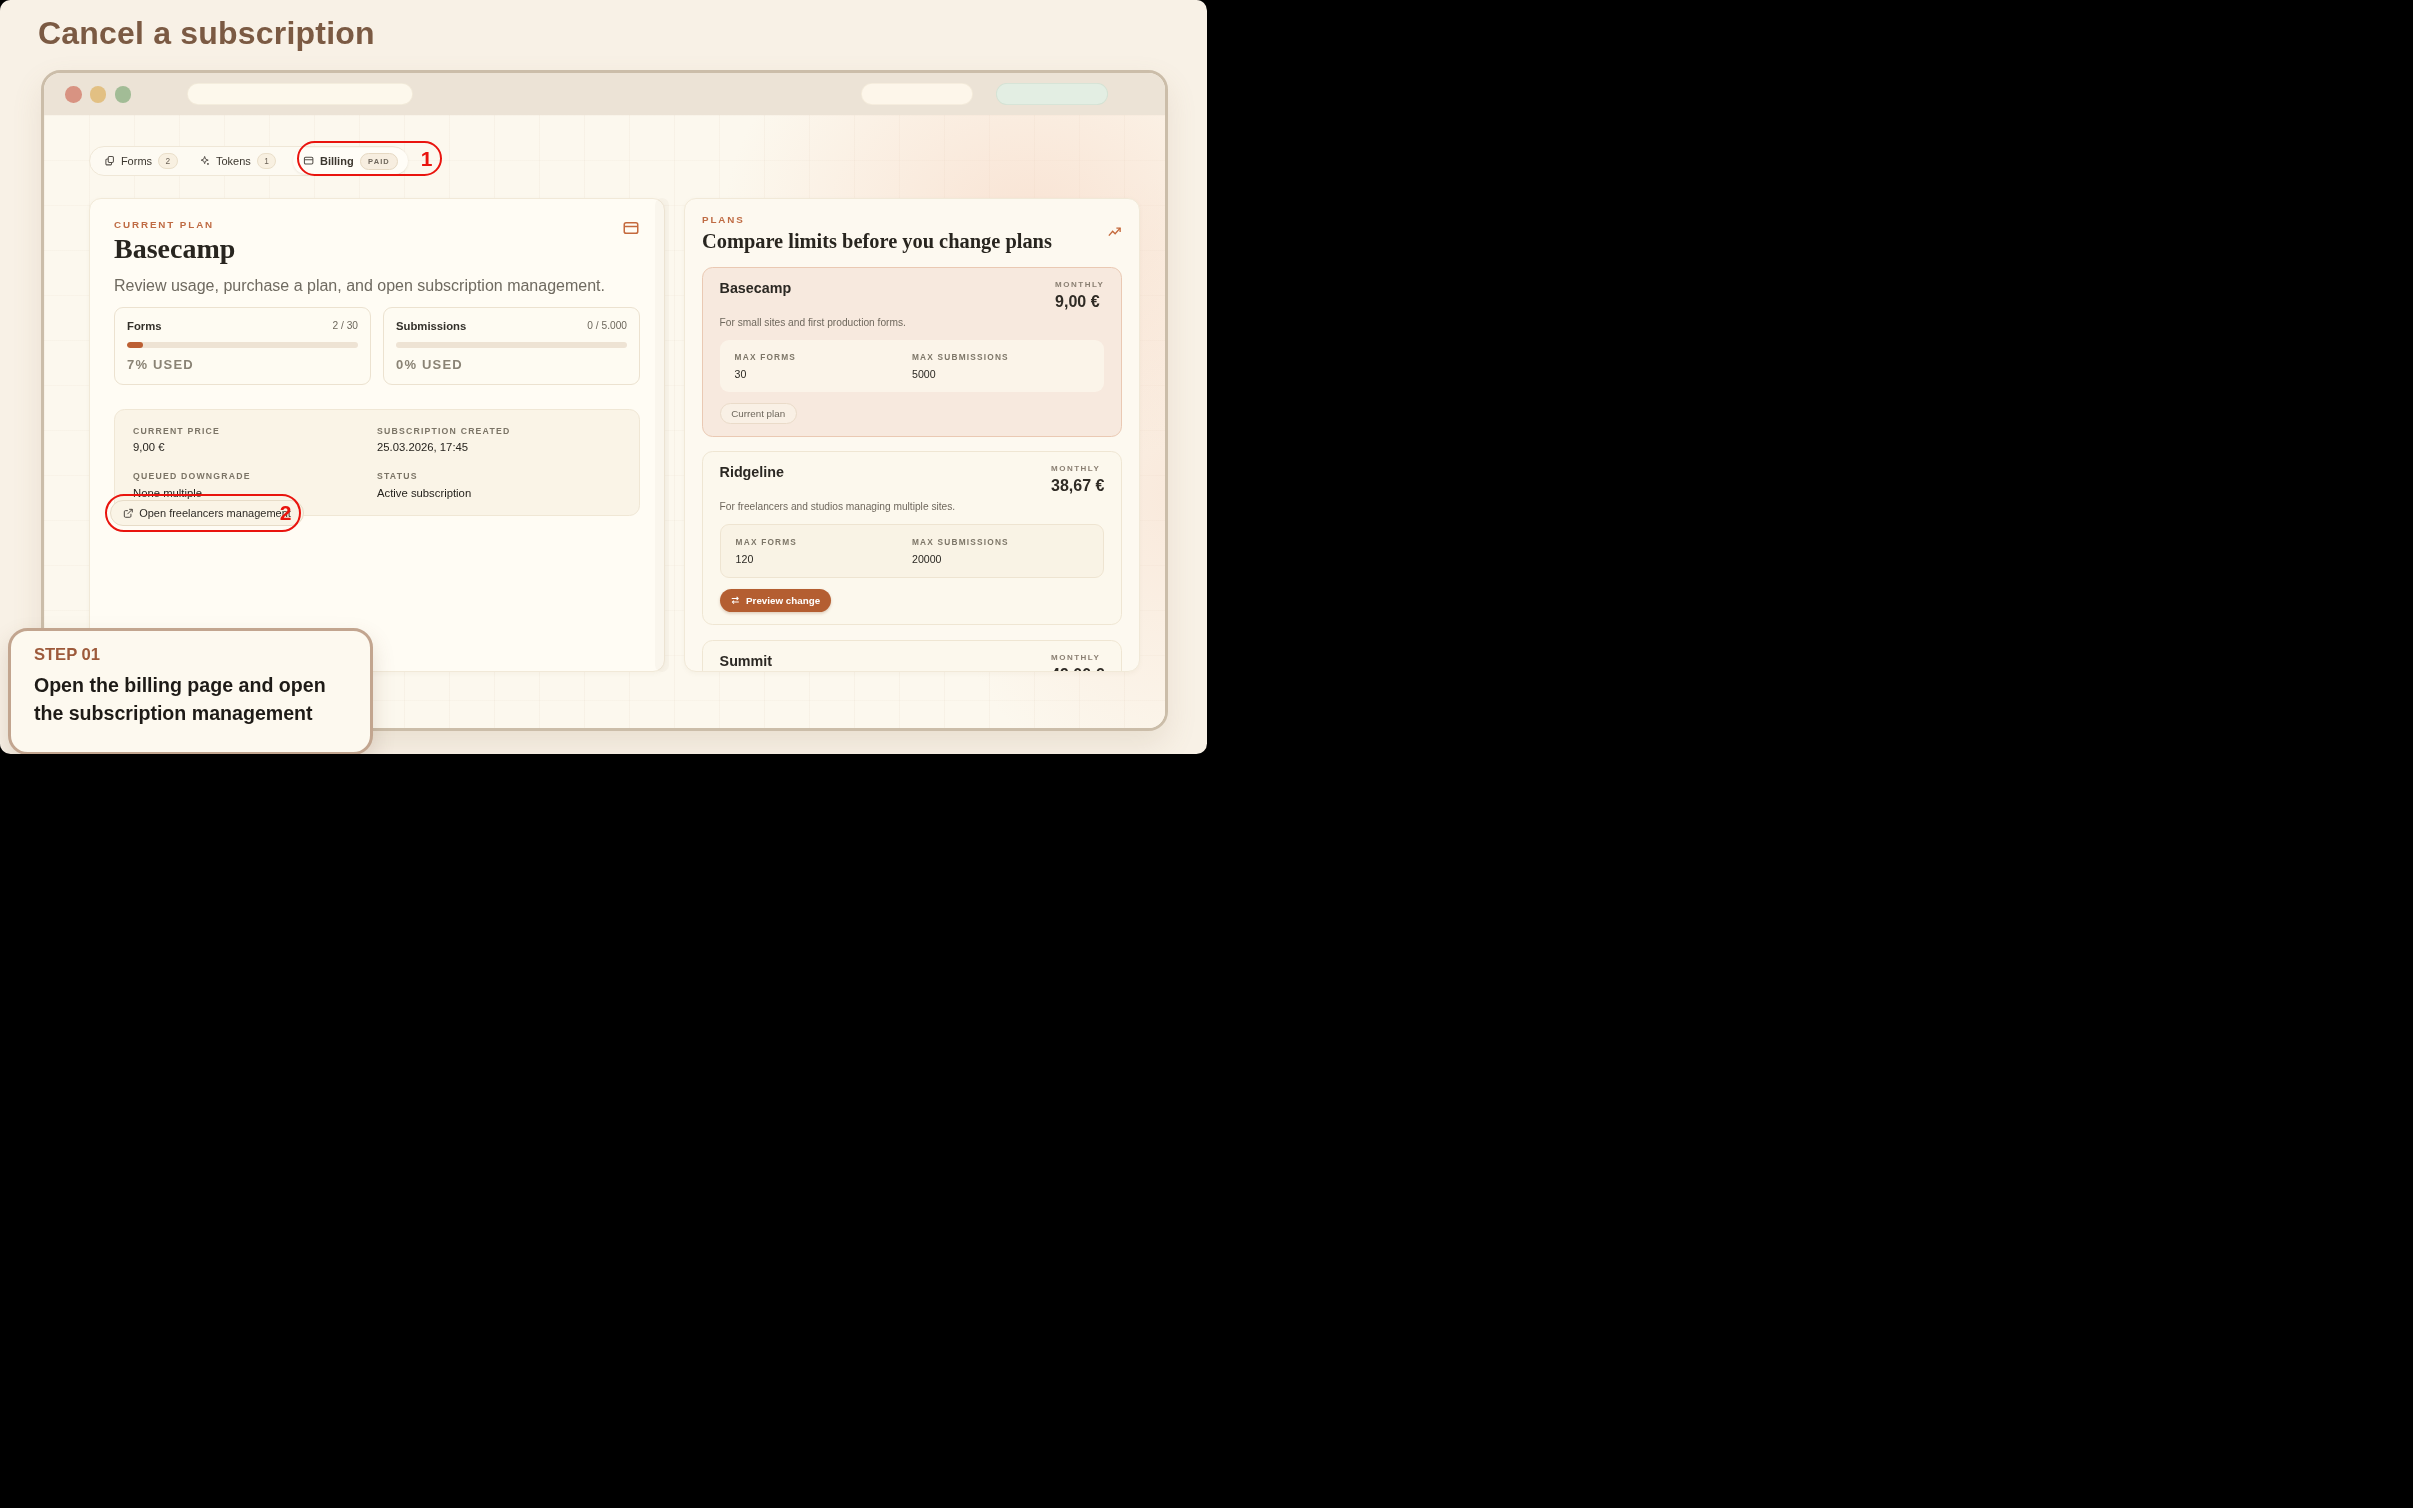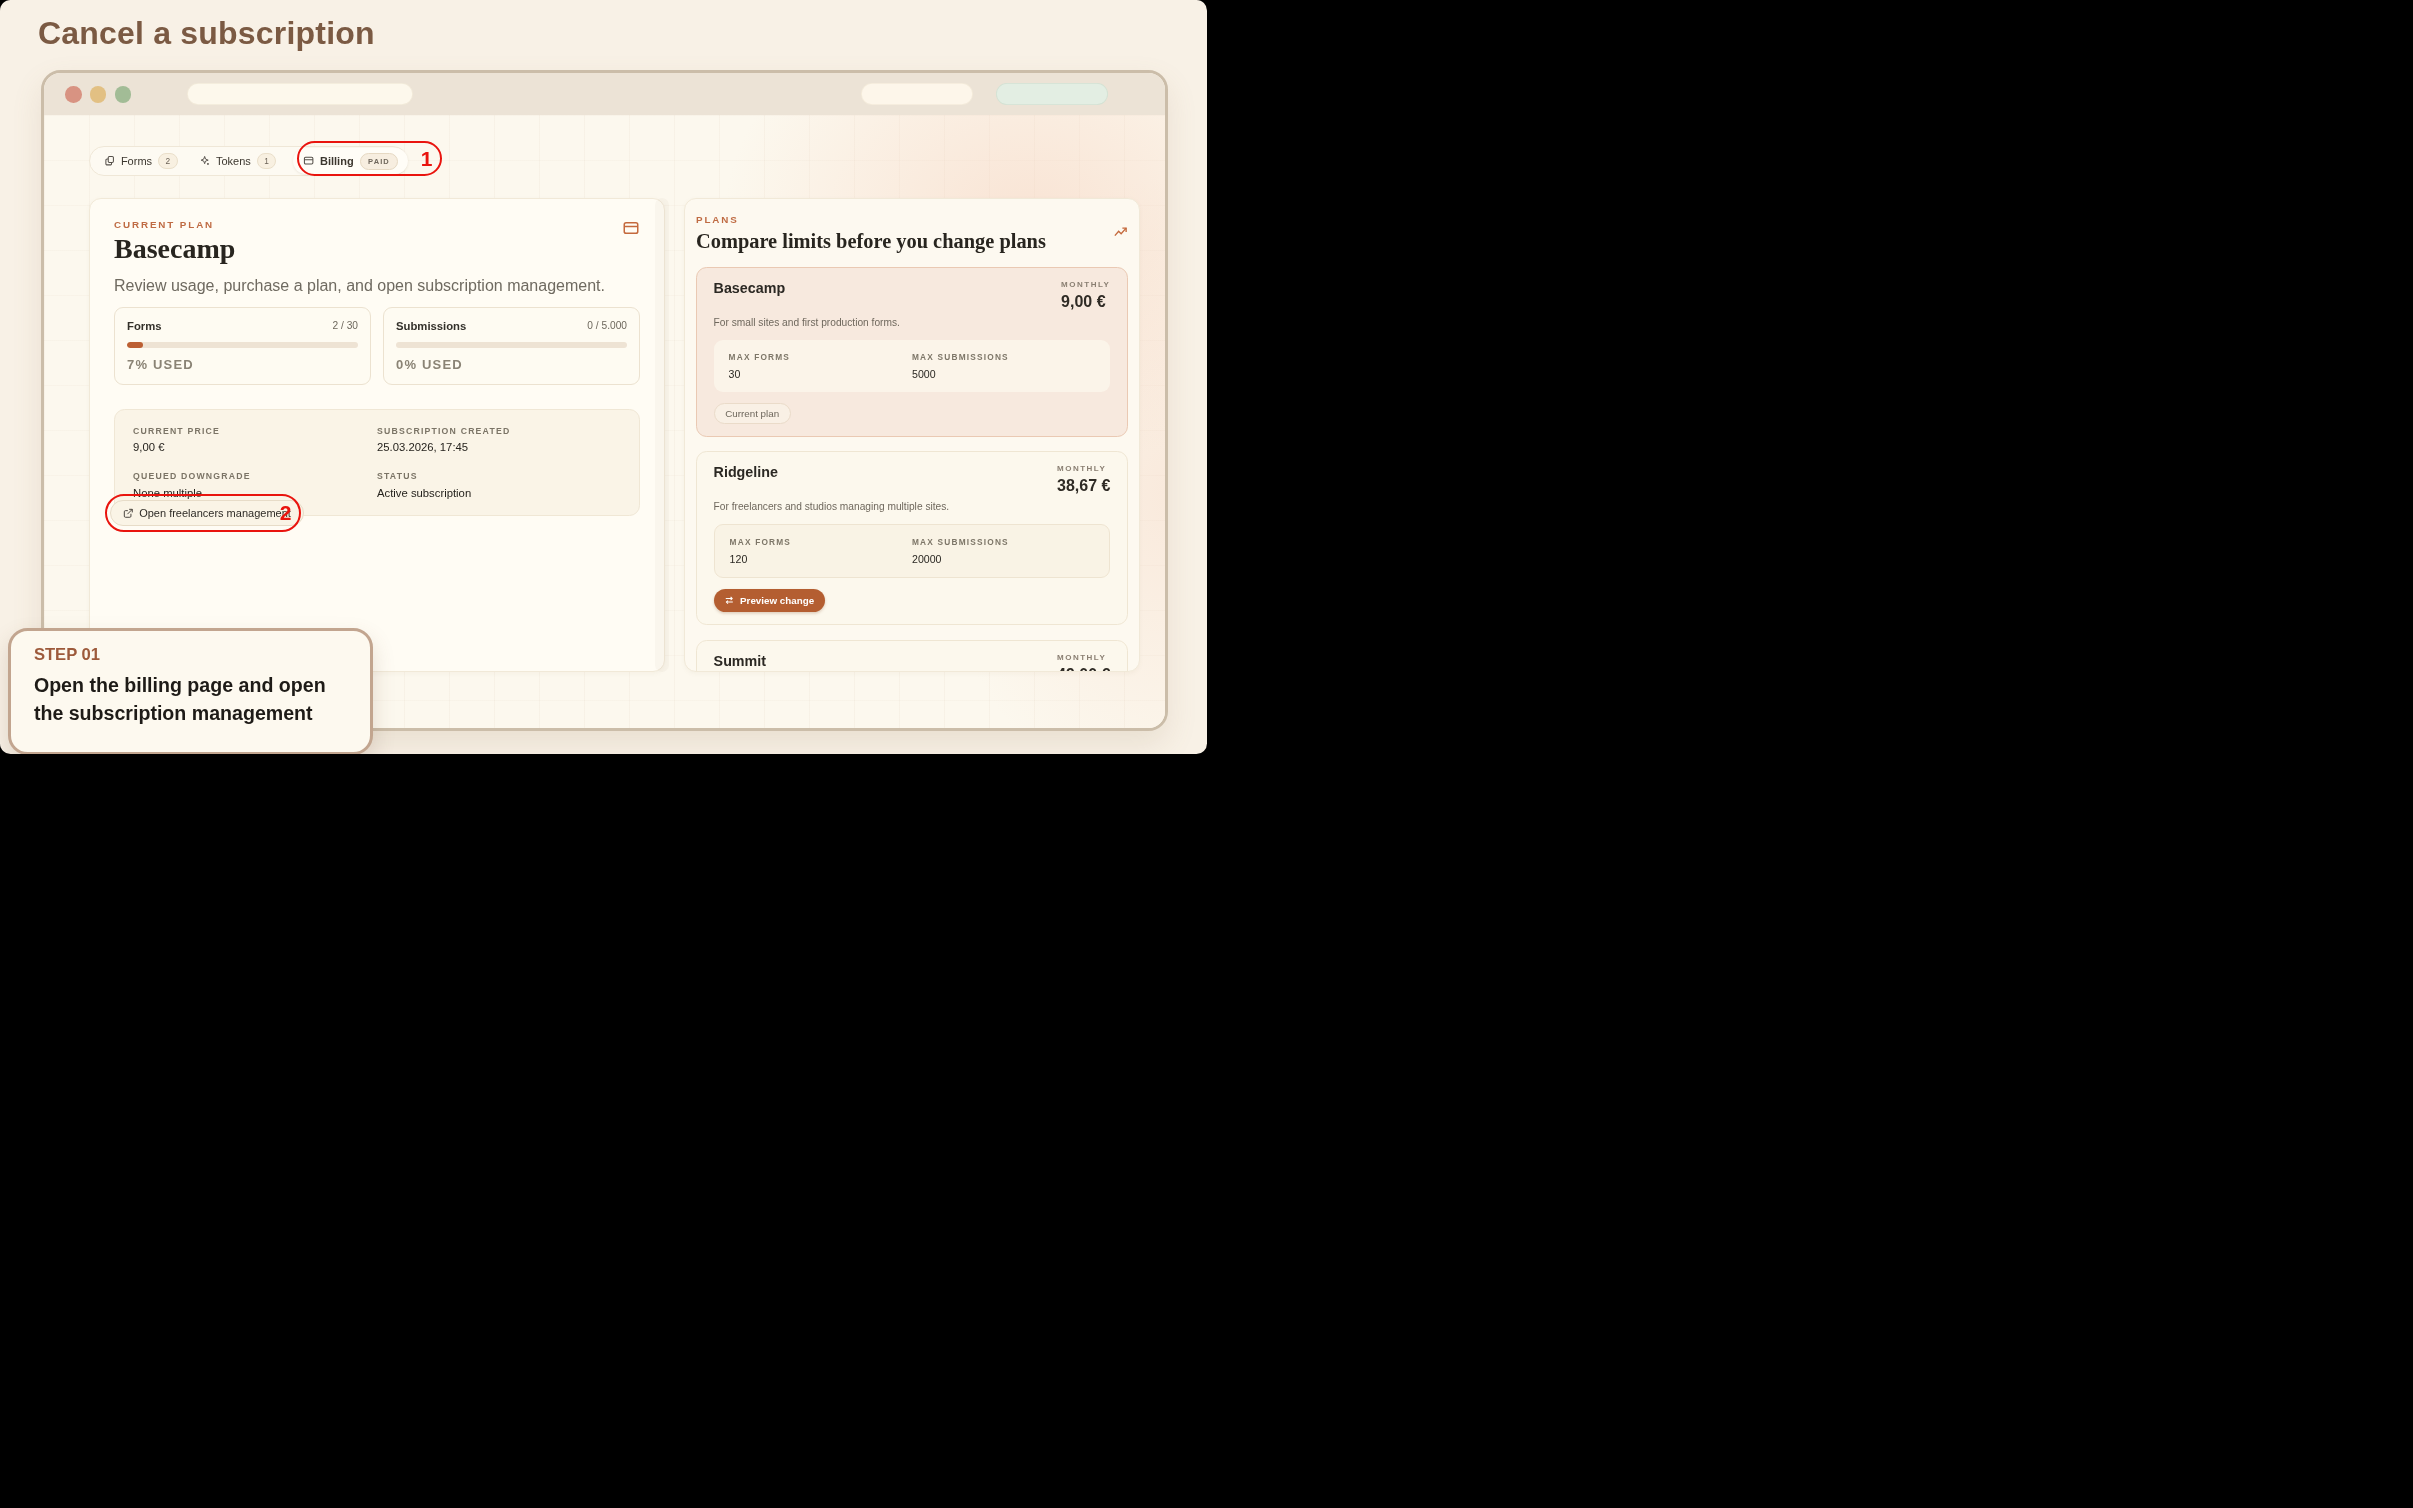--- a/index.html
+++ b/index.html
@@ -79,21 +79,21 @@
     padding:0 12px; background:#faf4e6; border:0.8px solid #e7dcc8; border-radius:13px;
     font-size:11px; color:#2e2b26; }
   .manage-btn .ticon { color:#45403a; display:flex; }
 
   
   .scroll-track { position:absolute; left:611px; top:83px; width:14.3px; height:474px; background:rgba(120,95,70,.035); border-radius:7.5px; }
 
   
   .panel-right { position:absolute; left:640px; top:83px; width:456px; height:474px;
     background:#fdf9f0; border:0.8px solid #f1e9d8; border-radius:12px;
-    box-shadow:0 1.5px 4.5px rgba(140,110,80,.05); padding:15px 11px; overflow:hidden; }
+    box-shadow:0 1.5px 4.5px rgba(140,110,80,.05); padding:15px 17px; overflow:hidden; }
   .panel-head { position:relative; }
   .panel-title { font-family:"Liberation Serif", serif; font-size:20.4px; font-weight:700; color:#28251f; margin-top:4.5px; }
   .trend { position:absolute; right:0; top:10.6px; color:#c4693c; }
 
   .plan-card { border-radius:10.6px; padding:12px 16.6px 12px; margin-top:14.3px; position:relative; }
   .plan-card.highlight { background:#f7e9de; border:0.8px solid #eac9b3; }
   .plan-card.plain { background:#fcf8ed; border:0.8px solid #efe6d3; }
   .pc-top { display:flex; justify-content:space-between; align-items:flex-start; }
   .pc-name { font-size:14.3px; font-weight:600; color:#2b2823; }
   .pc-right { text-align:left;margin-left:48px; }

